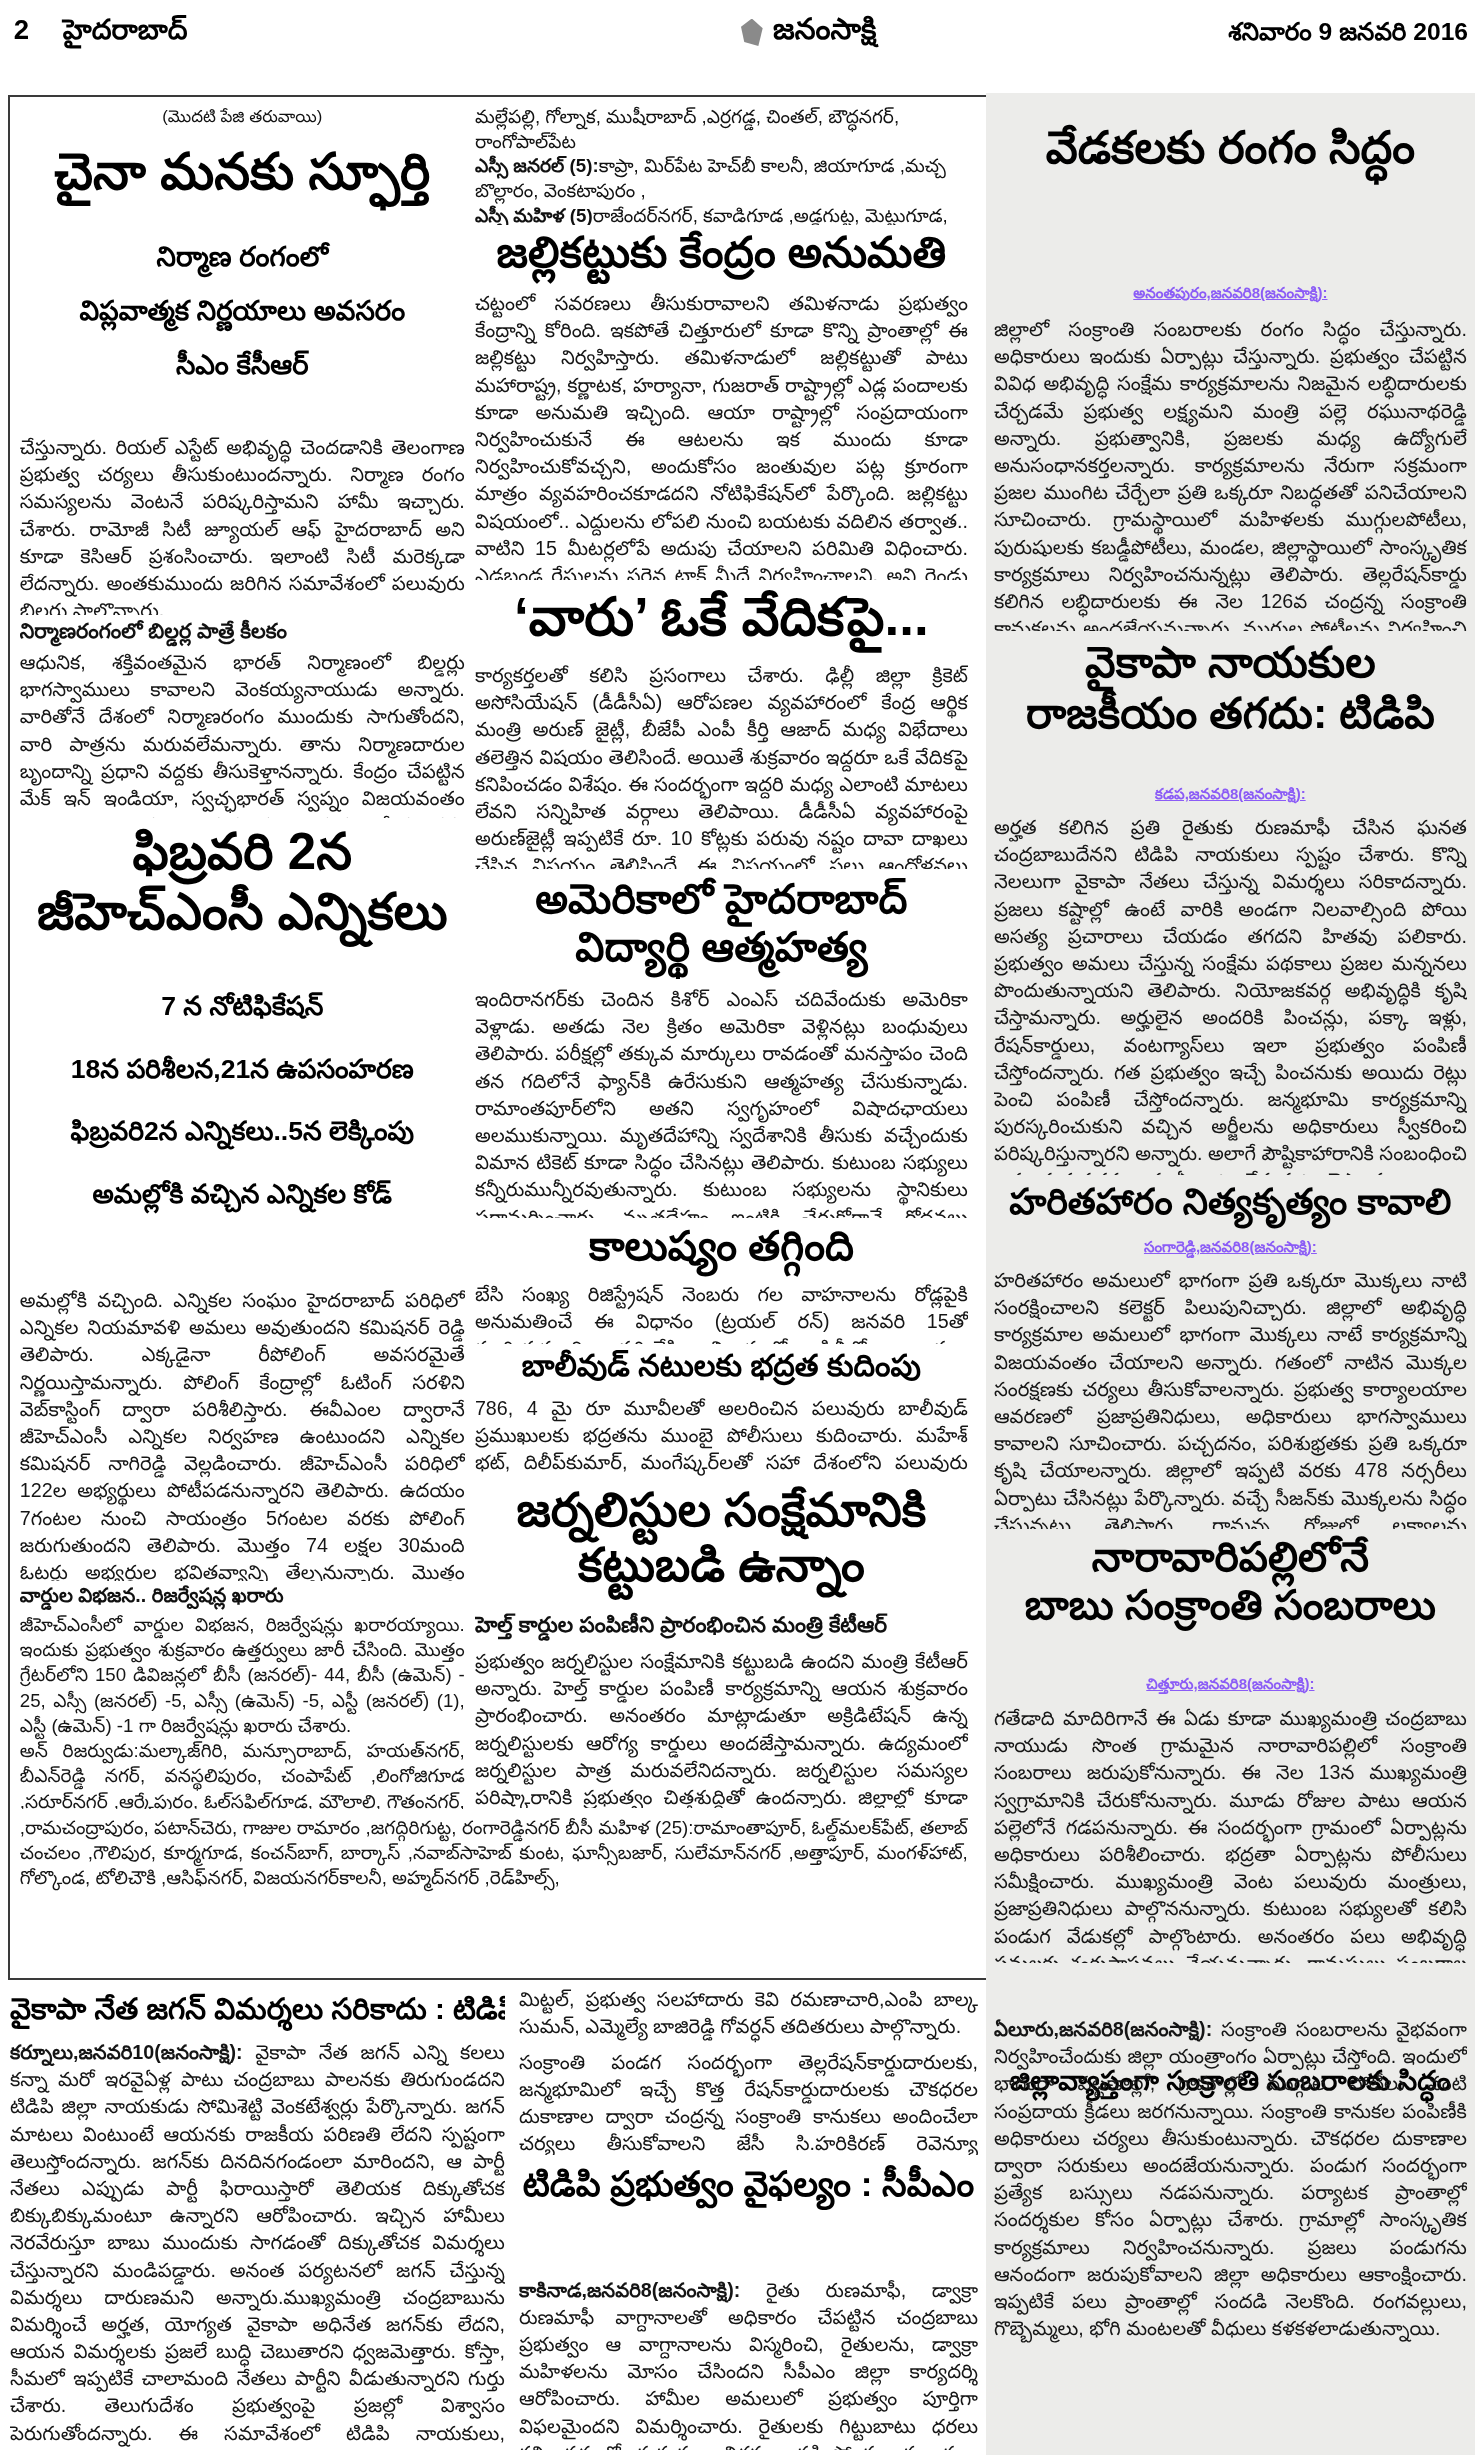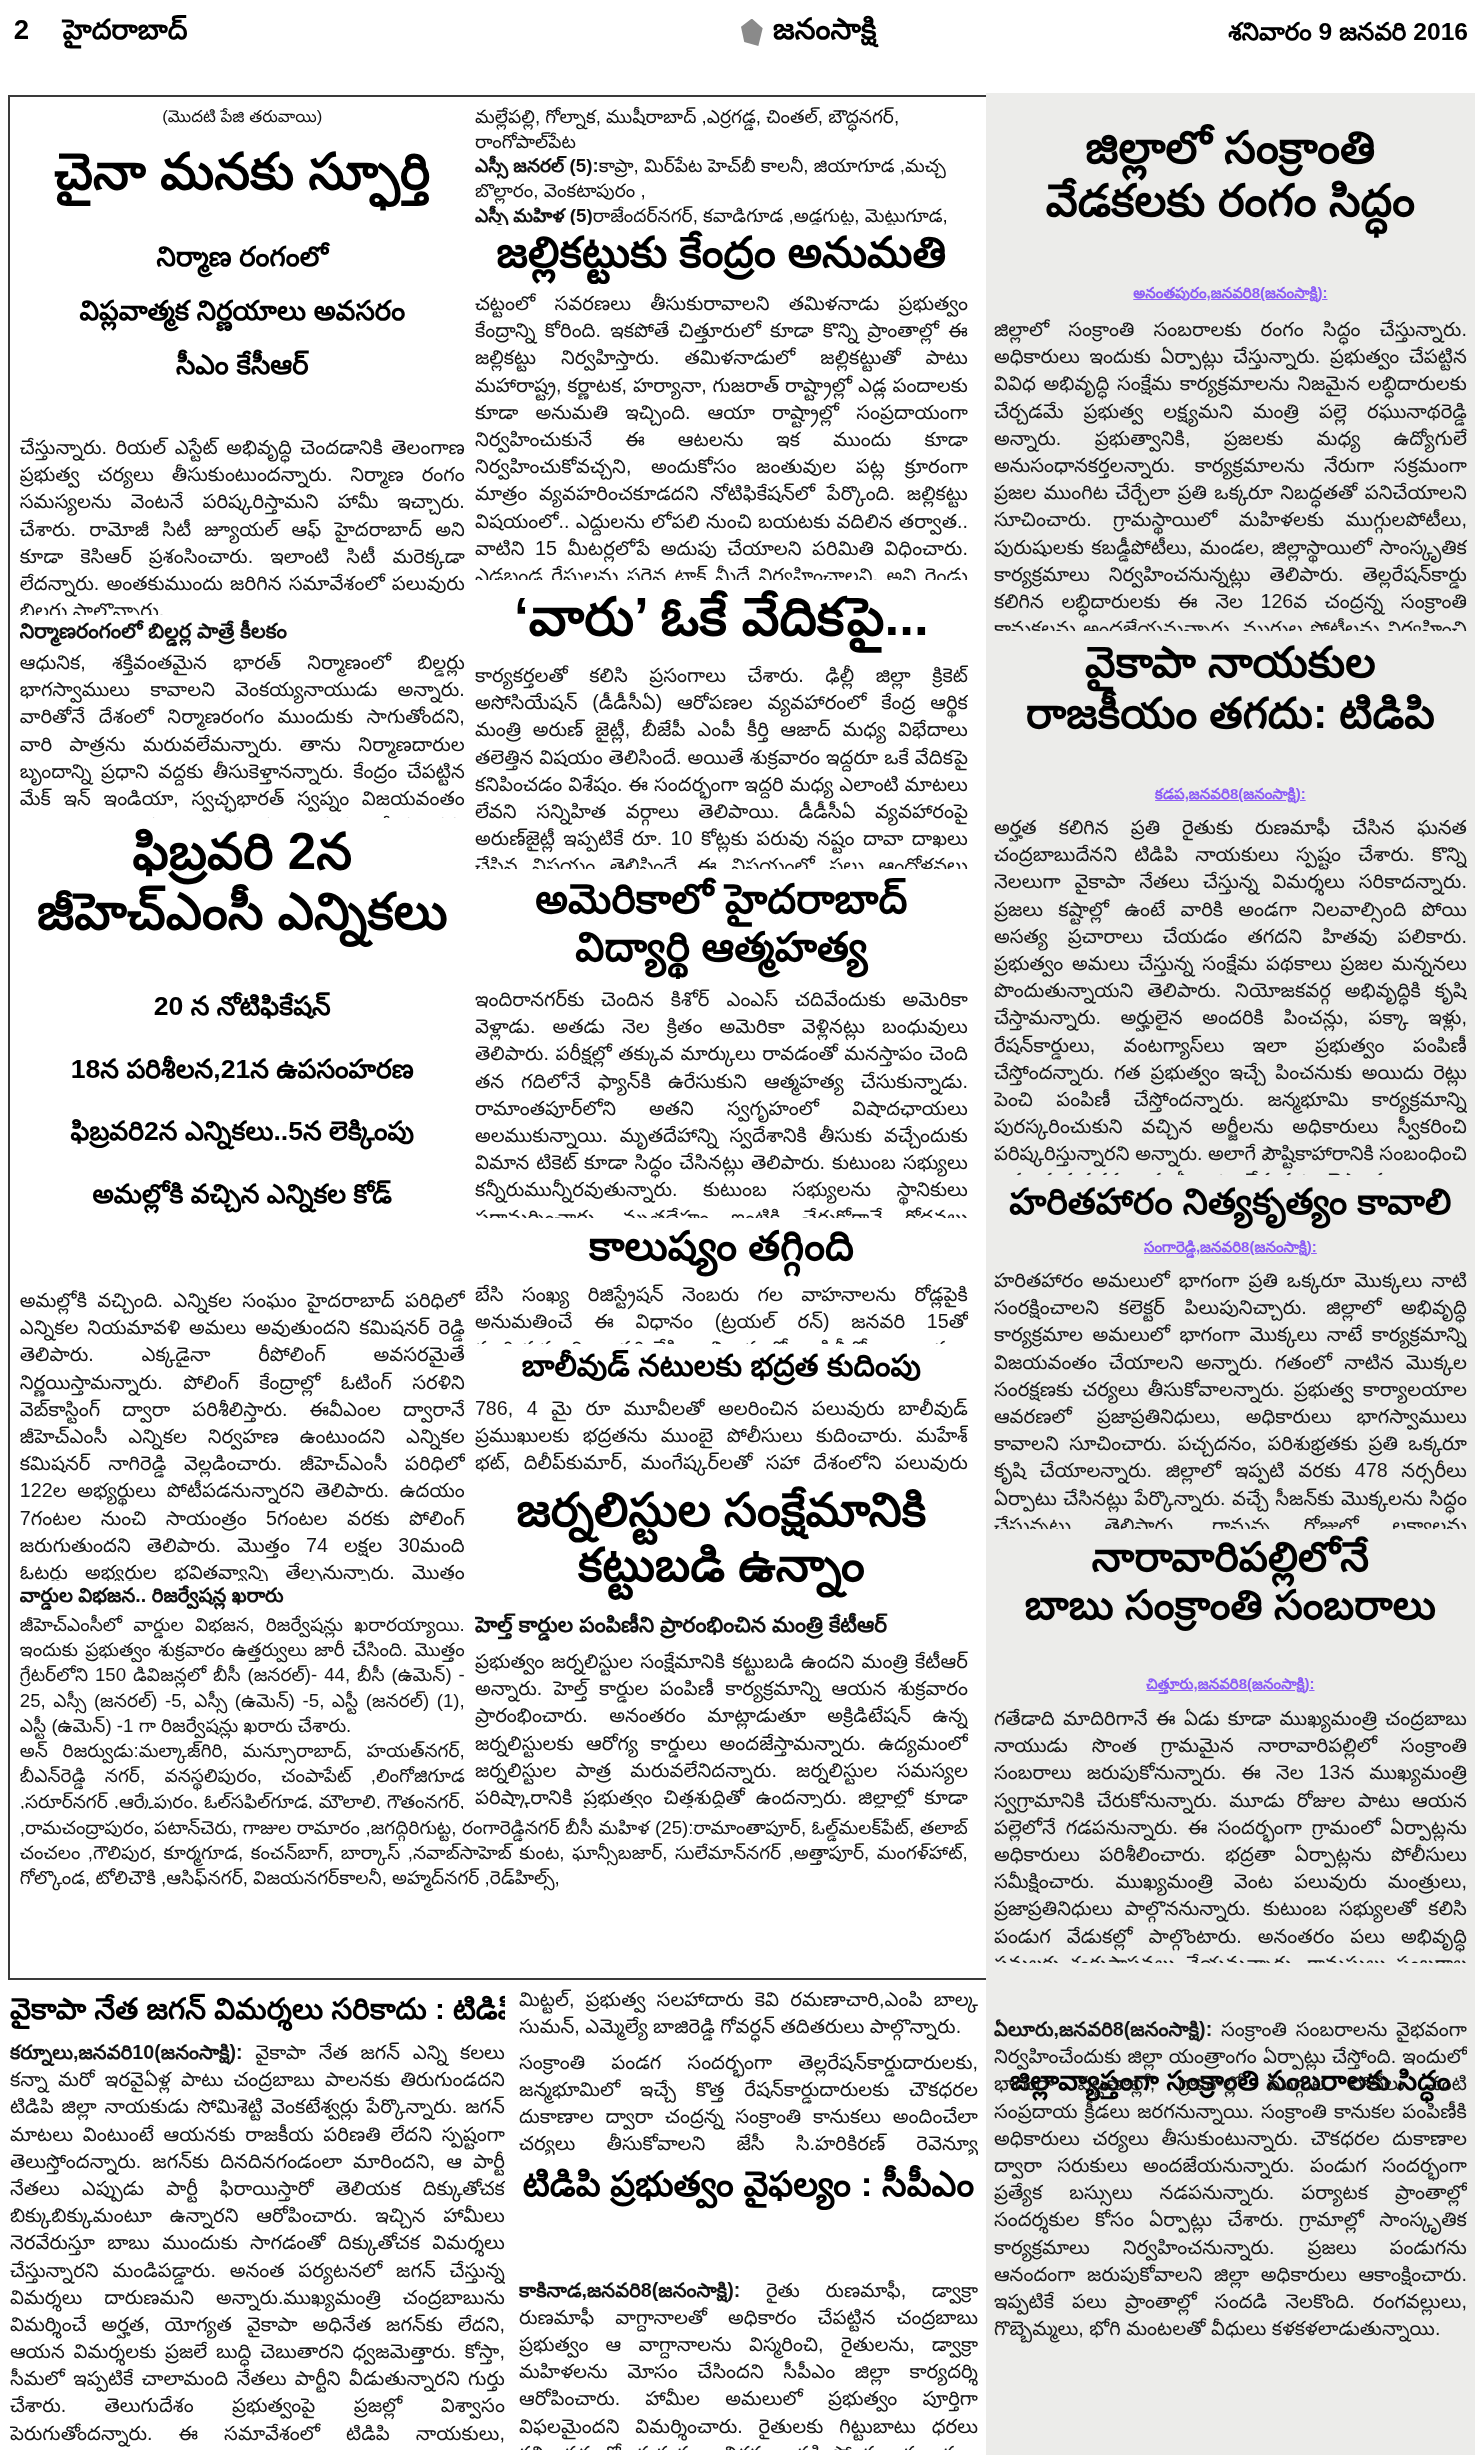--- a/index.html
+++ b/index.html
@@ -47,21 +47,21 @@
       </div>
       <div class="abs body" style="left:0;top:337px;width:445px;height:181px;">చేస్తున్నారు. రియల్ ఎస్టేట్ అభివృద్ధి చెందడానికి తెలంగాణ ప్రభుత్వ చర్యలు తీసుకుంటుందన్నారు. నిర్మాణ రంగం సమస్యలను వెంటనే పరిష్కరిస్తామని హామీ ఇచ్చారు. చేశారు. రామోజీ సిటీ జ్యూయల్ ఆఫ్ హైదరాబాద్ అని కూడా కెసిఆర్ ప్రశంసించారు. ఇలాంటి సిటీ మరెక్కడా లేదన్నారు. అంతకుముందు జరిగిన సమావేశంలో పలువురు బిల్డర్లు పాల్గొన్నారు.</div>
       <div class="abs b" style="left:0;top:522px;width:445px;height:27.6px;font-size:20.7px;">నిర్మాణరంగంలో బిల్డర్ల పాత్రే కీలకం</div>
       <div class="abs body" style="left:0;top:552px;width:445px;height:169px;">ఆధునిక, శక్తివంతమైన భారత్ నిర్మాణంలో బిల్డర్లు భాగస్వాములు కావాలని వెంకయ్యనాయుడు అన్నారు. వారితోనే దేశంలో నిర్మాణరంగం ముందుకు సాగుతోందని, వారి పాత్రను మరువలేమన్నారు. తాను నిర్మాణదారుల బృందాన్ని ప్రధాని వద్దకు తీసుకెళ్తానన్నారు. కేంద్రం చేపట్టిన మేక్ ఇన్ ఇండియా, స్వచ్ఛభారత్ స్వప్నం విజయవంతం కావాలని అన్నారు. అందుకు ప్రతి ఒక్కరూ చేయూతను ఇవ్వాలని కోరారు. ప్రధాని నాయకత్వంలో దేశం వేగంగా అభివృద్ధి చెందుతోందని తెలిపారు. వరల్డ్ బ్యాంక్, ఐఎంఎఫ్ లాంటి సంస్థలు కూడా భారత్ అభివృద్ధి పథంలో నడుస్తోందని చెబుతోన్న విషయాన్ని గుర్తు చేశారు. రియల్ ఎస్టేట్ బిల్లులను పార్లమెంట్‌లో పాస్ అయ్యేలా చూడాలని సోనియాగాంధీని కోరానని తెలిపారు. అన్ని రంగాల అభివృద్ధి జరగాలని ఆకాంక్షించారు. రాబోయే ఆర్థిక సంవత్సరంలో దేశంలో 10 వేల కిలోమీటర్ల రహదారుల నిర్మాణం చేపట్టనున్నట్టు వెల్లడించారు. మౌలిక సదుపాయాల కల్పనలో మంత్రి తుమ్మల నాగేశ్వరరావు, పలువురు నిపుణులు పాల్గొన్నారు. ఈ సమావేశం రసవత్తరంగా కొనసాగింది.</div>
 
       <div class="abs hl" style="left:0;top:725px;width:445px;height:162px;font-size:51px;">
         <div>ఫిబ్రవరి 2న</div>
         <div>జీహెచ్ఎంసీ ఎన్నికలు</div>
       </div>
       <div class="abs" style="left:0;top:894px;width:445px;height:292px;">
-        <div class="deck" style="font-size:26.6px;margin-bottom:25.6px;">20 న నోటిఫికేషన్</div>
+        <div class="deck" style="font-size:26.6px;margin-bottom:25.6px;">7 న నోటిఫికేషన్</div>
         <div class="deck" style="font-size:26.6px;margin-bottom:25.6px;">18న పరిశీలన,21న ఉపసంహరణ</div>
         <div class="deck" style="font-size:26.6px;margin-bottom:25.6px;">ఫిబ్రవరి2న ఎన్నికలు..5న లెక్కింపు</div>
         <div class="deck" style="font-size:26.6px;">అమల్లోకి వచ్చిన ఎన్నికల కోడ్</div>
       </div>
       <div class="abs body" style="left:0;top:1190px;width:445px;height:294px;">అమల్లోకి వచ్చింది. ఎన్నికల సంఘం హైదరాబాద్ పరిధిలో ఎన్నికల నియమావళి అమలు అవుతుందని కమిషనర్ రెడ్డి తెలిపారు. ఎక్కడైనా రీపోలింగ్ అవసరమైతే నిర్ణయిస్తామన్నారు. పోలింగ్ కేంద్రాల్లో ఓటింగ్ సరళిని వెబ్‌కాస్టింగ్ ద్వారా పరిశీలిస్తారు. ఈవీఎంల ద్వారానే జీహెచ్ఎంసీ ఎన్నికల నిర్వహణ ఉంటుందని ఎన్నికల కమిషనర్ నాగిరెడ్డి వెల్లడించారు. జీహెచ్ఎంసీ పరిధిలో 122ల అభ్యర్థులు పోటీపడనున్నారని తెలిపారు. ఉదయం 7గంటల నుంచి సాయంత్రం 5గంటల వరకు పోలింగ్ జరుగుతుందని తెలిపారు. మొత్తం 74 లక్షల 30మంది ఓటర్లు అభ్యర్థుల భవితవ్యాన్ని తేల్చనున్నారు. మొత్తం 7,757 పోలింగ్ కేంద్రాలున్నాయి. జీహెచ్ఎంసీ పరిధిలో వేలకు పైగా సమస్యాత్మక ప్రాంతాలున్నట్లు తెలిపారు. 3వేల కేంద్రాల్లో లైవ్ వెబ్‌కాస్టింగ్ నిర్వహిస్తామని తెలిపారు.</div>
       <div class="abs b" style="left:0;top:1487px;width:445px;height:25.6px;font-size:19.7px;">వార్డుల విభజన.. రిజర్వేషన్ల ఖరారు</div>
       <div class="abs" style="left:0;top:1515px;width:445px;height:197px;">
         <div class="listrow">జీహెచ్ఎంసీలో వార్డుల విభజన, రిజర్వేషన్లు ఖరారయ్యాయి. ఇందుకు ప్రభుత్వం శుక్రవారం ఉత్తర్వులు జారీ చేసింది. మొత్తం గ్రేటర్‌లోని 150 డివిజన్లలో బీసీ (జనరల్)- 44, బీసీ (ఉమెన్) - 25, ఎస్సీ (జనరల్) -5, ఎస్సీ (ఉమెన్) -5, ఎస్టీ (జనరల్) (1), ఎస్టీ (ఉమెన్) -1 గా రిజర్వేషన్లు ఖరారు చేశారు.</div>
         <div class="listrow">అన్ రిజర్వుడు:మల్కాజ్‌గిరి, మన్సూరాబాద్, హయత్‌నగర్, బీఎన్‌రెడ్డి నగర్, వనస్థలిపురం, చంపాపేట్ ,లింగోజిగూడ ,సరూర్‌నగర్ ,ఆర్కేపురం, ఓల్డ్‌సఫిల్‌గూడ, మౌలాలి, గౌతంనగర్, చిలుకానగర్ ,అంబర్‌పేట్ ,బాగ్‌అంబర్‌పేట్, కాచిగూడ ,నల్లకుంట, గోల్నాక ,అక్బర్‌బాగ్, డబీర్‌పుర, రెయిన్‌బజార్, సంతోష్‌నగర్, ఐఎస్ సదన్ ,సైదాబాద్, మూసారాంబాగ్ ,హైదర్‌గూడ, చాంద్రాయణగుట్ట, ఉప్పుగూడ ,లలితాబాగ్, కుర్మగూడ, జంగమెట్ట, ఫలక్‌నుమా, బేగంబజార్, మెహిదీపట్నం, హుమాయూన్‌నగర్, విజయనగర్‌కాలనీ, అహ్మద్‌నగర్ ,రెడ్‌హిల్స్, మల్లేపల్లి.</div>
 
@@ -99,21 +99,20 @@
       </div>
       <div class="abs b" style="left:0;top:1515px;width:493px;height:29.6px;font-size:21.7px;">హెల్త్ కార్డుల పంపిణీని ప్రారంభించిన మంత్రి కేటీఆర్</div>
       <div class="abs body" style="left:0;top:1551px;width:493px;height:160px;">ప్రభుత్వం జర్నలిస్టుల సంక్షేమానికి కట్టుబడి ఉందని మంత్రి కేటీఆర్ అన్నారు. హెల్త్ కార్డుల పంపిణీ కార్యక్రమాన్ని ఆయన శుక్రవారం ప్రారంభించారు. అనంతరం మాట్లాడుతూ అక్రిడిటేషన్ ఉన్న జర్నలిస్టులకు ఆరోగ్య కార్డులు అందజేస్తామన్నారు. ఉద్యమంలో జర్నలిస్టుల పాత్ర మరువలేనిదన్నారు. జర్నలిస్టుల సమస్యల పరిష్కారానికి ప్రభుత్వం చిత్తశుద్ధితో ఉందన్నారు. జిల్లాల్లో కూడా హెల్త్ కార్డుల పంపిణీ జరగనుంది. నూతన సంవత్సర కానుకగా దీన్ని అభివర్ణించారు.</div>
     </div>
 
     <div class="abs listrow" style="left:9.9px;top:1718px;width:948px;height:152px;">,రామచంద్రాపురం, పటాన్‌చెరు, గాజుల రామారం ,జగద్గిరిగుట్ట, రంగారెడ్డినగర్ బీసీ మహిళ (25):రామాంతాపూర్, ఓల్డ్‌మలక్‌పేట్, తలాబ్ చంచలం ,గౌలిపుర, కూర్మగూడ, కంచన్‌బాగ్, బార్కాస్ ,నవాబ్‌సాహెబ్ కుంట, ఘాన్సీబజార్, సులేమాన్‌నగర్ ,అత్తాపూర్, మంగళ్‌హాట్, గోల్కొండ, టోలిచౌకి ,ఆసిఫ్‌నగర్, విజయనగర్‌కాలనీ, అహ్మద్‌నగర్ ,రెడ్‌హిల్స్,</div>
   </div>
 
   <div class="abs graycol" style="left:986px;top:93px;width:489px;height:2362px;">
     <div class="abs hl" style="left:7.9px;top:27.6px;width:473px;height:156px;font-size:45px;">
-      <div>జిల్లాలో సంక్రాంతి</div>
       <div>వేడకలకు రంగం సిద్ధం</div>
     </div>
     <div class="abs dl" style="left:7.9px;top:191px;width:473px;height:25.6px;">అనంతపురం,జనవరి8(జనంసాక్షి):</div>
     <div class="abs body" style="left:7.9px;top:223px;width:473px;height:315px;">జిల్లాలో సంక్రాంతి సంబరాలకు రంగం సిద్ధం చేస్తున్నారు. అధికారులు ఇందుకు ఏర్పాట్లు చేస్తున్నారు. ప్రభుత్వం చేపట్టిన వివిధ అభివృద్ధి సంక్షేమ కార్యక్రమాలను నిజమైన లబ్ధిదారులకు చేర్చడమే ప్రభుత్వ లక్ష్యమని మంత్రి పల్లె రఘునాథరెడ్డి అన్నారు. ప్రభుత్వానికి, ప్రజలకు మధ్య ఉద్యోగులే అనుసంధానకర్తలన్నారు. కార్యక్రమాలను నేరుగా సక్రమంగా ప్రజల ముంగిట చేర్చేలా ప్రతి ఒక్కరూ నిబద్ధతతో పనిచేయాలని సూచించారు. గ్రామస్థాయిలో మహిళలకు ముగ్గులపోటీలు, పురుషులకు కబడ్డీపోటీలు, మండల, జిల్లాస్థాయిలో సాంస్కృతిక కార్యక్రమాలు నిర్వహించనున్నట్లు తెలిపారు. తెల్లరేషన్‌కార్డు కలిగిన లబ్ధిదారులకు ఈ నెల 126వ చంద్రన్న సంక్రాంతి కానుకలను అందజేయనున్నారు. ముగ్గుల పోటీలను నిర్వహించి వారిలో చైతన్యం తీసుకోచ్చేందుకు కృషిచేస్తున్నట్లు చెప్పారు. ఇందులో పాల్గొనే మహిళలకు ఐదుబహుమతులు ఇవ్వనున్నట్లు పేర్కొన్నారు. ఉదయం 8 గంటలకు పోటీలు ప్రారంభమై 9.30 గంటలకు ముగుస్తాయని, పాల్గొనే మహిళలు సామగ్రిని తెచ్చుకోవాలని కోరారు.</div>
 
     <div class="abs hl" style="left:7.9px;top:544px;width:473px;height:144px;font-size:43px;">
       <div>వైకాపా నాయకుల</div>
       <div>రాజకీయం తగదు: టిడిపి</div>
     </div>
     <div class="abs dl" style="left:7.9px;top:692px;width:473px;height:25.6px;">కడప,జనవరి8(జనంసాక్షి):</div>

